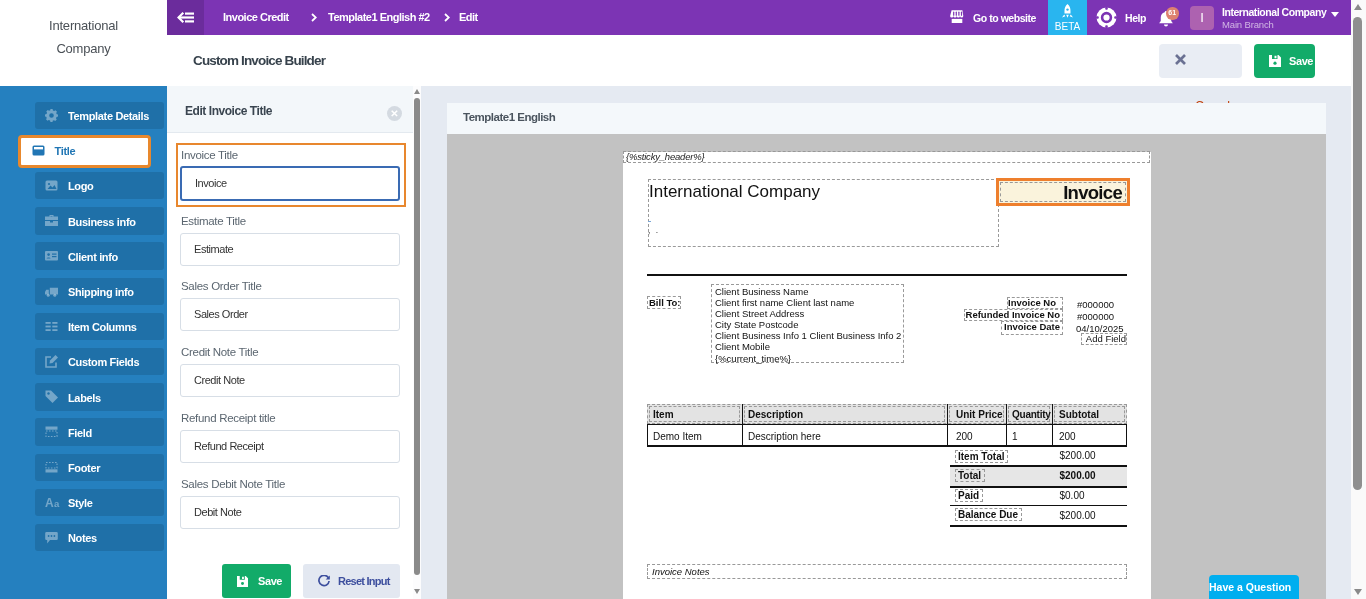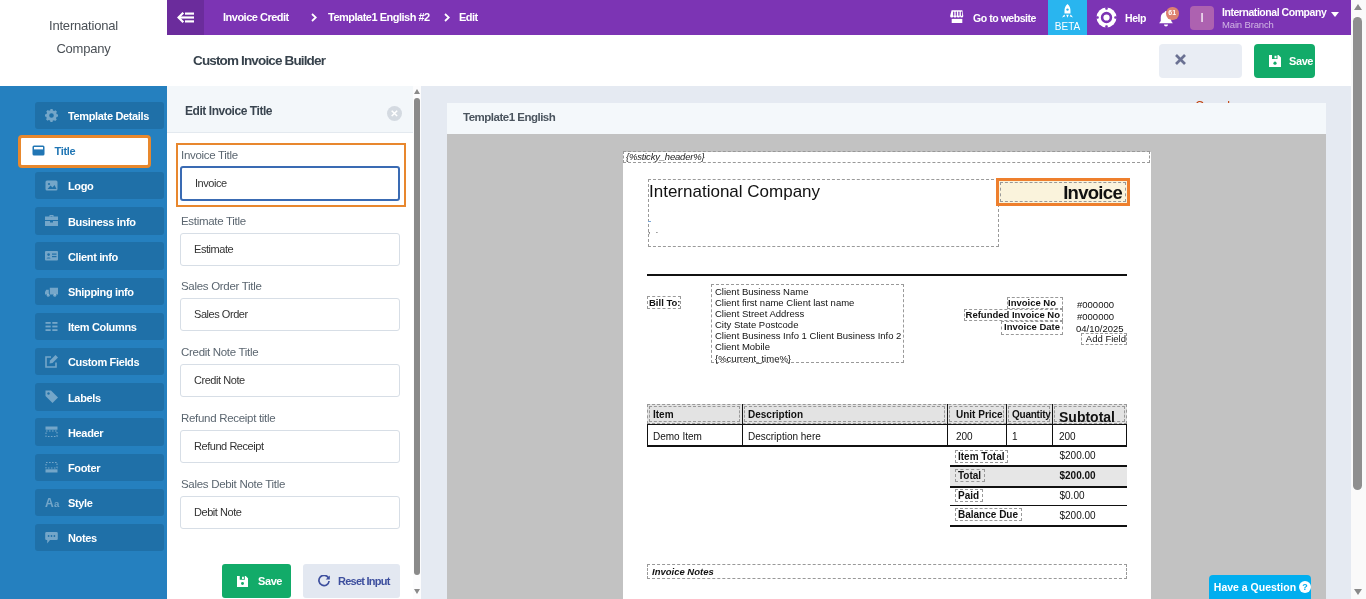--- a/index.html
+++ b/index.html
@@ -60,23 +60,23 @@
 #sticky { left:623px; top:151px; width:527px; height:11.5px; border:1px dashed #999; font-size:9.5px; font-style:italic; color:#222; line-height:9.5px; padding-left:2px; letter-spacing:-0.2px; }
 #hdrbox { left:648px; top:179px; width:351px; height:68px; border:1px dashed #9a9a9a; }
 #coname { left:649px; top:182px; font-size:17px; color:#111; }
 #codash { left:647.5px; top:220.5px; width:3.5px; height:1.5px; background:#7aa6d6; }
 #coaddr { left:648px; top:225px; font-size:8.5px; color:#333; letter-spacing:1.5px; }
 #invtitle { left:996px; top:177.5px; width:134px; height:28px; border:3px solid #ee7f2d; background:#faf3dc; }
 #invtitle .in { position:absolute; left:1px; top:1px; right:1px; bottom:1px; border:1px dashed #999; text-align:right; font-size:18.5px; font-weight:bold; letter-spacing:-0.7px; color:#111; line-height:20px; padding-right:3px; }
 #hr1 { left:647px; top:274px; width:480px; height:2px; background:#111; }
 .inv { position:absolute; color:#111; }
 .dash { border:1px dashed #999; }
-#notesbox { left:647px; top:564px; width:480px; height:15px; border:1px dashed #999; font-size:9.5px; font-style:italic; color:#111; line-height:13px; padding-left:4px;font-weight:bold; }
-
-#haveq { left:1209px; top:575px; width:102px; height:24px; background:#00aeef; border-radius:4px 4px 0 0; color:#fff; font-size:10.5px; font-weight:bold; text-align:right; line-height:24px; }
+#notesbox { left:647px; top:564px; width:480px; height:15px; border:1px dashed #999; font-size:9.5px; font-style:italic; color:#111; line-height:13px; padding-left:4px; }
+
+#haveq { left:1209px; top:575px; width:90px; height:24px; background:#00aeef; border-radius:4px 4px 0 0; color:#fff; font-size:10.5px; font-weight:bold; text-align:left; line-height:24px; }
 
 #rsb { left:1351px; top:0; width:15px; height:599px; background:#fafafa; }
 #rsb-thumb { left:1353px; top:17px; width:9px; height:473px; background:#8f8f8f; border-radius:4.5px; }
 .sarrow { width:0; height:0; position:absolute; }
 </style>
 </head>
 <body>
 <div class="abs" id="pagebg"></div>
 <div class="abs" id="topbar"></div>
 <div class="abs" id="backbtn">
@@ -221,21 +221,21 @@
 <div class="abs" id="tblhead" style="left:647px; top:404px; width:480px; height:20px; background:#e3e3e3; border:1px dashed #999;"></div>
 <div class="abs" style="left:649px; top:406px; width:91px; height:16px; border:1px dashed #999;"></div>
 <div class="abs" style="left:744px; top:406px; width:201px; height:16px; border:1px dashed #999;"></div>
 <div class="abs" style="left:949px; top:406px; width:55px; height:16px; border:1px dashed #999;"></div>
 <div class="abs" style="left:1008px; top:406px; width:42px; height:16px; border:1px dashed #999;"></div>
 <div class="abs" style="left:1054px; top:406px; width:71px; height:16px; border:1px dashed #999;"></div>
 <div class="abs inv" style="left:653px; top:409px; font-size:10px; font-weight:bold;">Item</div>
 <div class="abs inv" style="left:748px; top:409px; font-size:10px; font-weight:bold;">Description</div>
 <div class="abs inv" style="left:956px; top:409px; font-size:10px; font-weight:bold;">Unit Price</div>
 <div class="abs inv" style="left:1012px; top:409px; font-size:10px; font-weight:bold; letter-spacing:-0.25px;">Quantity</div>
-<div class="abs inv" style="left:1059px; top:409px; font-size:14px; font-weight:bold;">Subtotal</div>
+<div class="abs inv" style="left:1059px; top:409px; font-size:10px; font-weight:bold;">Subtotal</div>
 <div class="abs" style="left:647px; top:424px; width:480px; height:22.5px; border-top:1.5px solid #111; border-bottom:2px solid #111;"></div>
 <div class="abs inv" style="left:653px; top:430.5px; font-size:10px;">Demo Item</div>
 <div class="abs inv" style="left:748px; top:430.5px; font-size:10px;">Description here</div>
 <div class="abs inv" style="left:956px; top:430.5px; font-size:10px;">200</div>
 <div class="abs inv" style="left:1012px; top:430.5px; font-size:10px;">1</div>
 <div class="abs inv" style="left:1059px; top:430.5px; font-size:10px;">200</div>
 <div class="abs" style="left:647px; top:424px; width:1px; height:20.5px; background:#111;"></div>
 <div class="abs" style="left:742px; top:404px; width:1px; height:40.5px; background:#111;"></div>
 <div class="abs" style="left:947px; top:404px; width:1px; height:40.5px; background:#111;"></div>
 <div class="abs" style="left:1006px; top:404px; width:1px; height:40.5px; background:#111;"></div>
@@ -338,21 +338,21 @@
         <path fill="rgba(255,255,255,0.38)" d="M0.5 0.5 h5.5 L13 7.5 L7.5 13 L0.5 6 Z"></path>
         <circle cx="3.5" cy="3.5" r="1.2" fill="#1f70a8"></circle>
       </svg>
       <span class="lbl">Labels</span>
     </div>
     <div class="mitem" style="top:418.3px">
       <svg width="13" height="13" viewBox="0 0 13 13">
         <rect x="0.5" y="1.5" width="12" height="3.2" fill="rgba(255,255,255,0.38)"></rect>
         <rect x="1" y="6" width="11" height="5.5" fill="none" stroke="rgba(255,255,255,0.38)" stroke-width="1.1" stroke-dasharray="1.6 1.4"></rect>
       </svg>
-      <span class="lbl">Header</span>
+      <span class="lbl">Field</span>
     </div>
     <div class="mitem" style="top:453.5px">
       <svg width="13" height="13" viewBox="0 0 13 13">
         <rect x="1" y="1.5" width="11" height="5.5" fill="none" stroke="rgba(255,255,255,0.38)" stroke-width="1.1" stroke-dasharray="1.6 1.4"></rect>
         <rect x="0.5" y="8.3" width="12" height="3.2" fill="rgba(255,255,255,0.38)"></rect>
       </svg>
       <span class="lbl">Footer</span>
     </div>
     <div class="mitem" style="top:488.70000000000005px">
       <svg width="17" height="13" viewBox="0 0 17 13">

